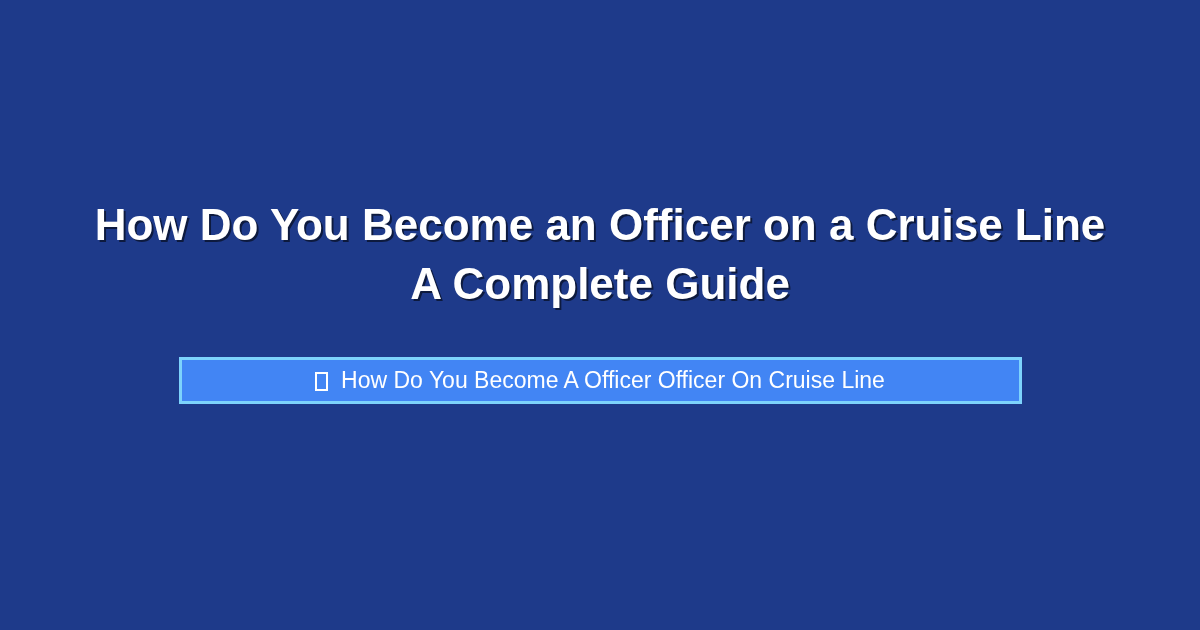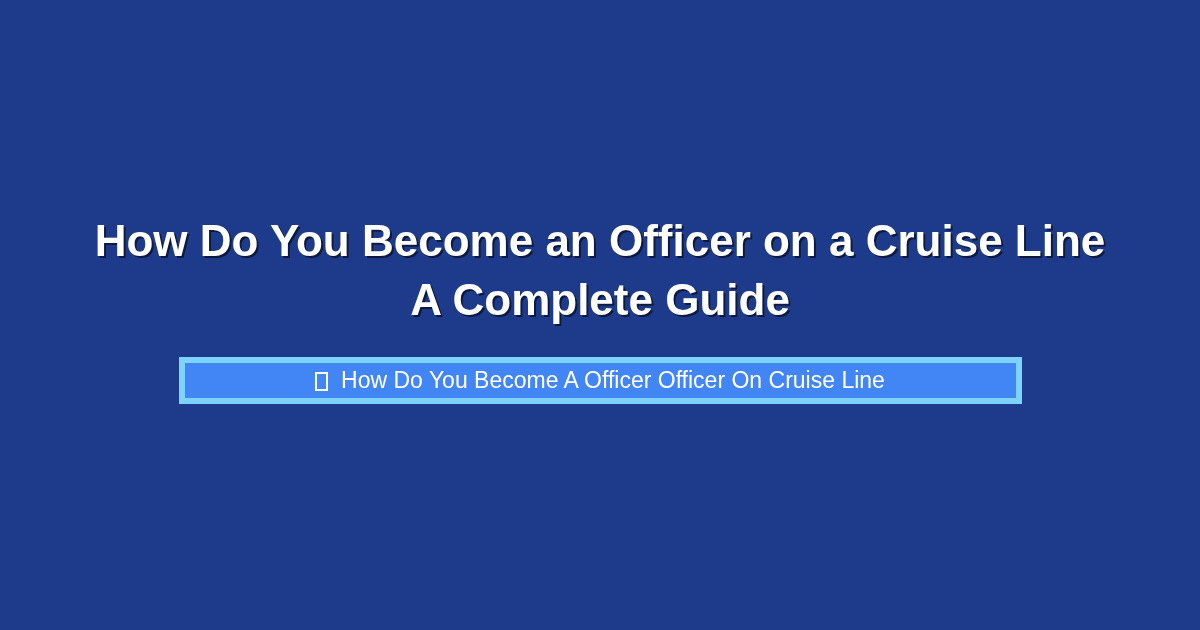--- a/index.html
+++ b/index.html
@@ -26,21 +26,21 @@
     align-items: center;
     justify-content: flex-start;
   }
 
   
   #headline {
     position: absolute;
     left: 0;
     right: 0;
     top: 196px;
-    margin: 16px;
+    margin: 0;
     padding: 0 60px;
     box-sizing: border-box;
     text-align: center;
     font-family: "Liberation Sans", sans-serif;
     font-size: 44px;
     font-weight: bold;
     line-height: 1.33;
     letter-spacing: 0px;
     color: #ffffff;
     text-shadow: 2px 2px 0 rgba(0, 0, 0, 0.55);
@@ -59,21 +59,21 @@
 
   #cta-button {
     display: inline-flex;
     align-items: center;
     justify-content: center;
     gap: 13px;
     box-sizing: border-box;
     width: 843px;
     height: 47px;
     background: #4285f4;
-    border: 6px solid #7dd3fc;
+    border: 3px solid #7dd3fc;
     border-radius: 0;
     padding: 0 16px;
     font-family: "Liberation Sans", sans-serif;
     font-size: 23px;
     font-weight: normal;
     line-height: 1;
     color: #ffffff;
     text-decoration: none;
     cursor: pointer;
     white-space: nowrap;

